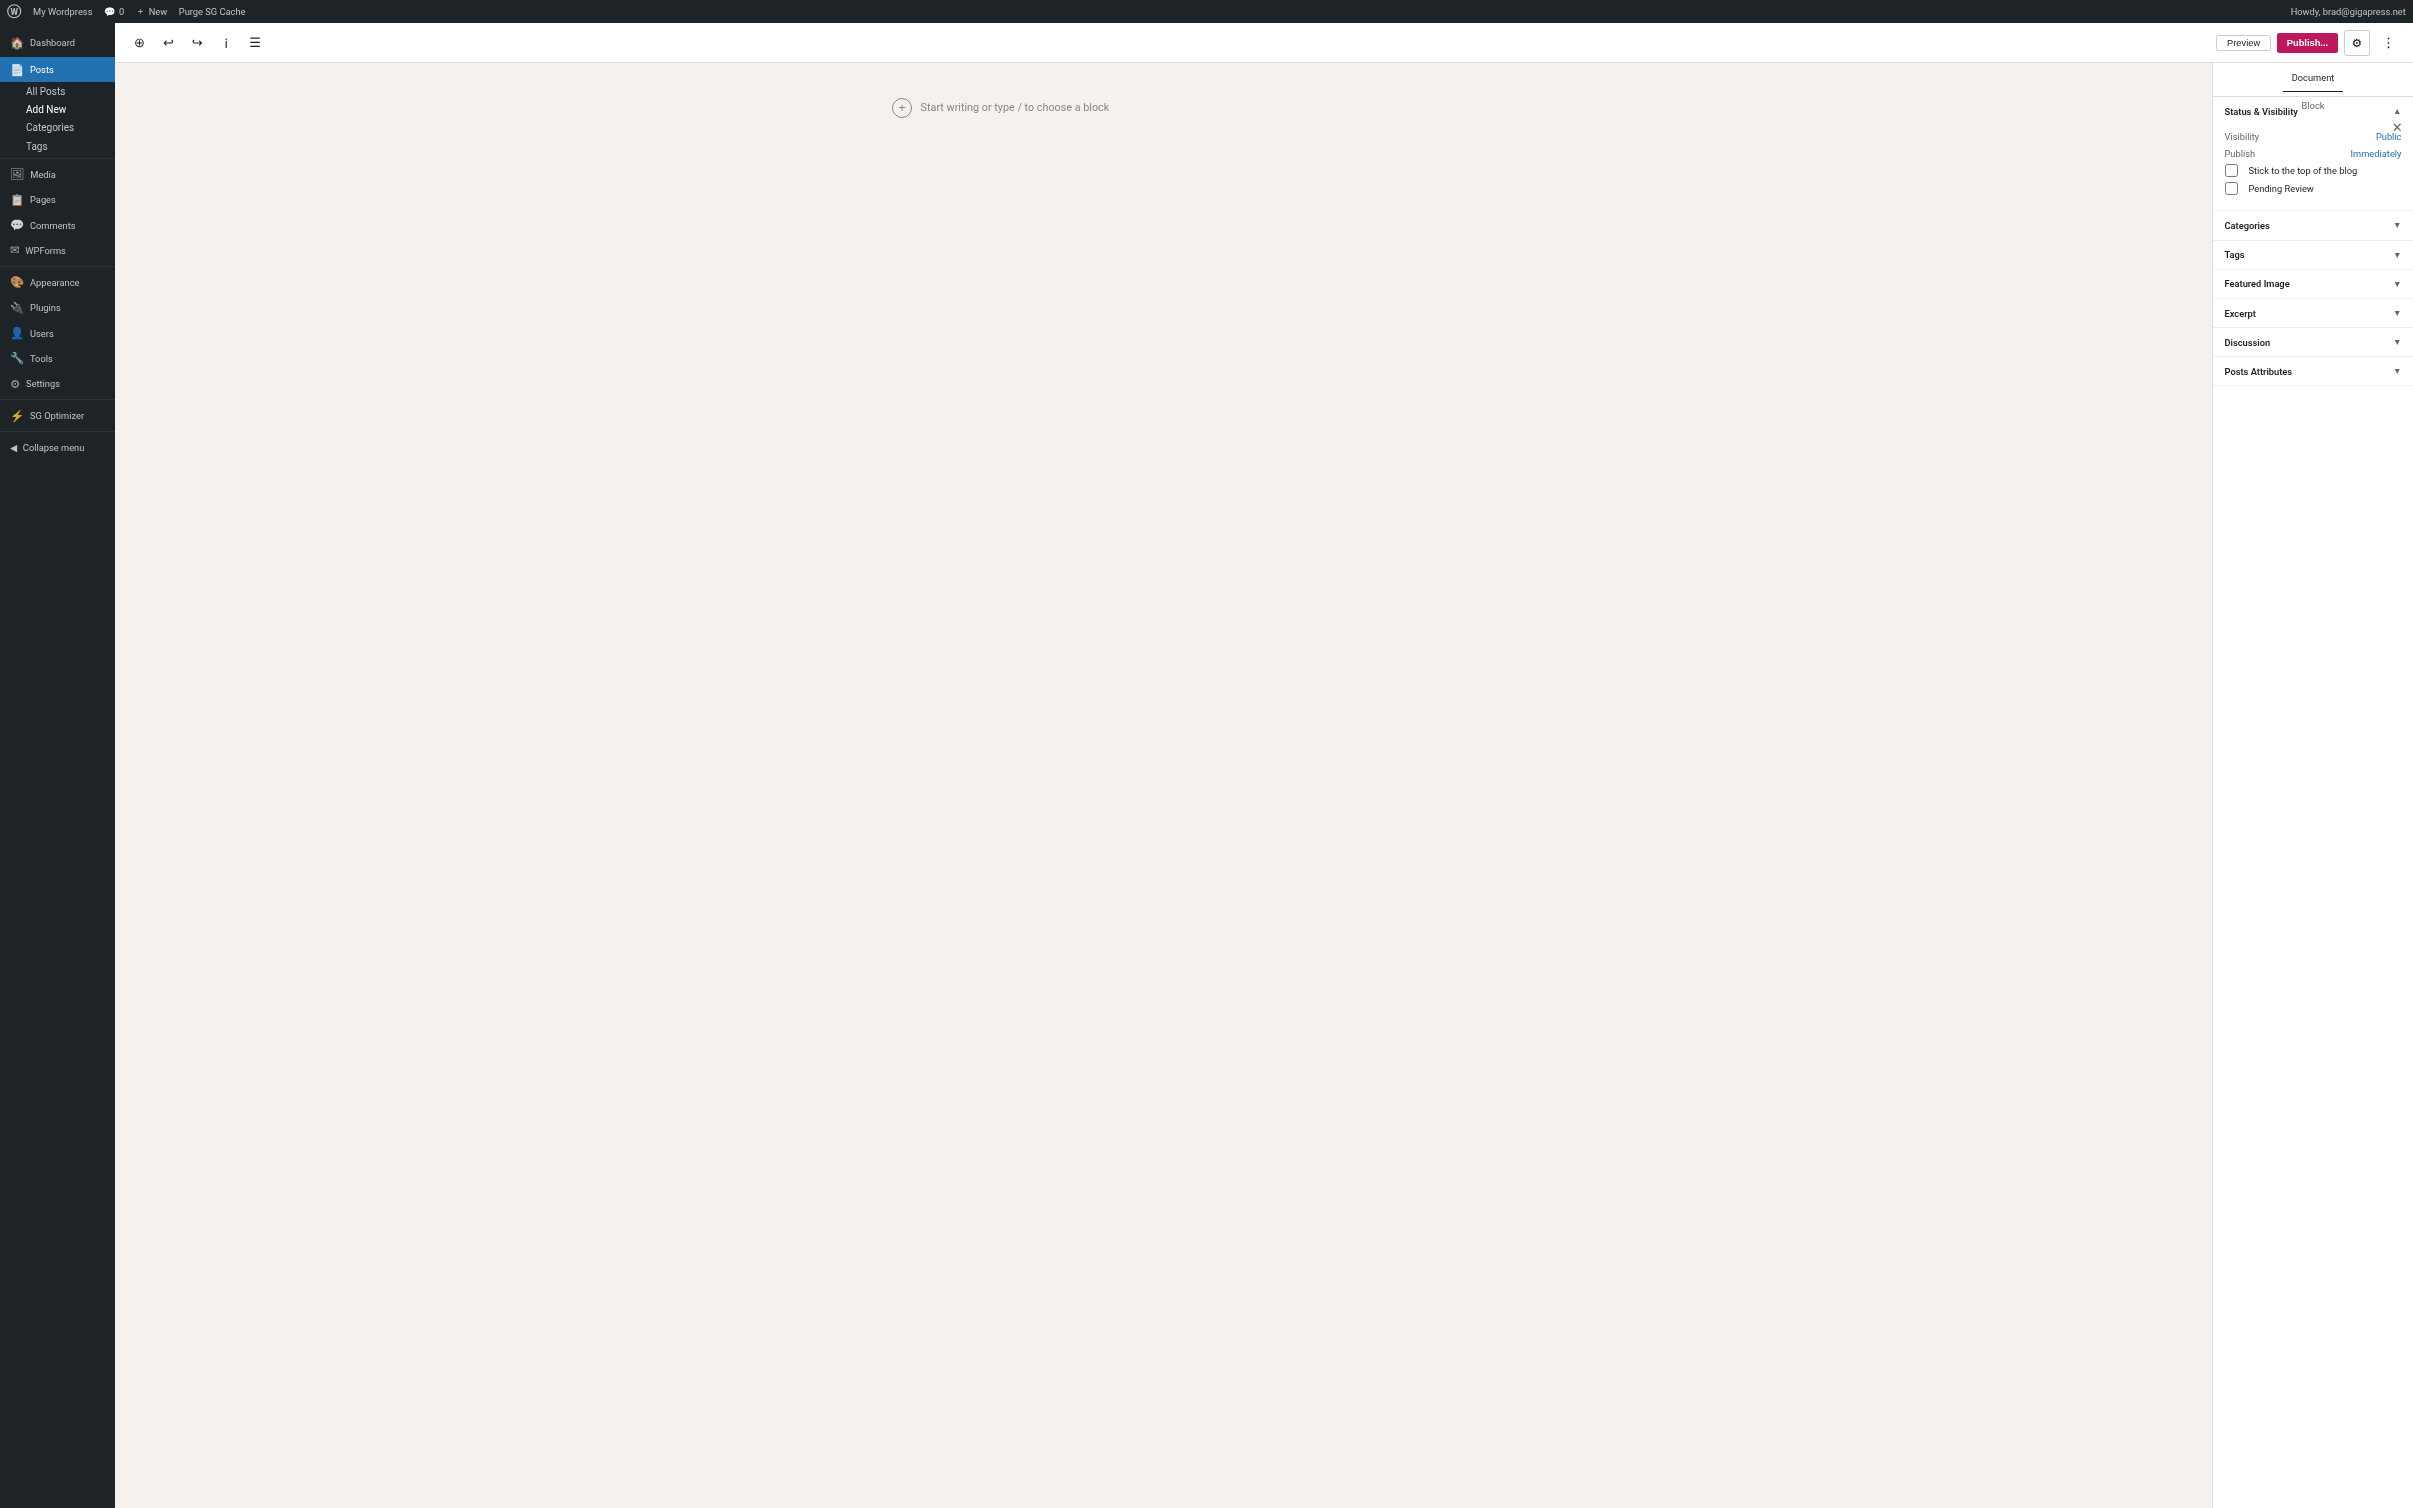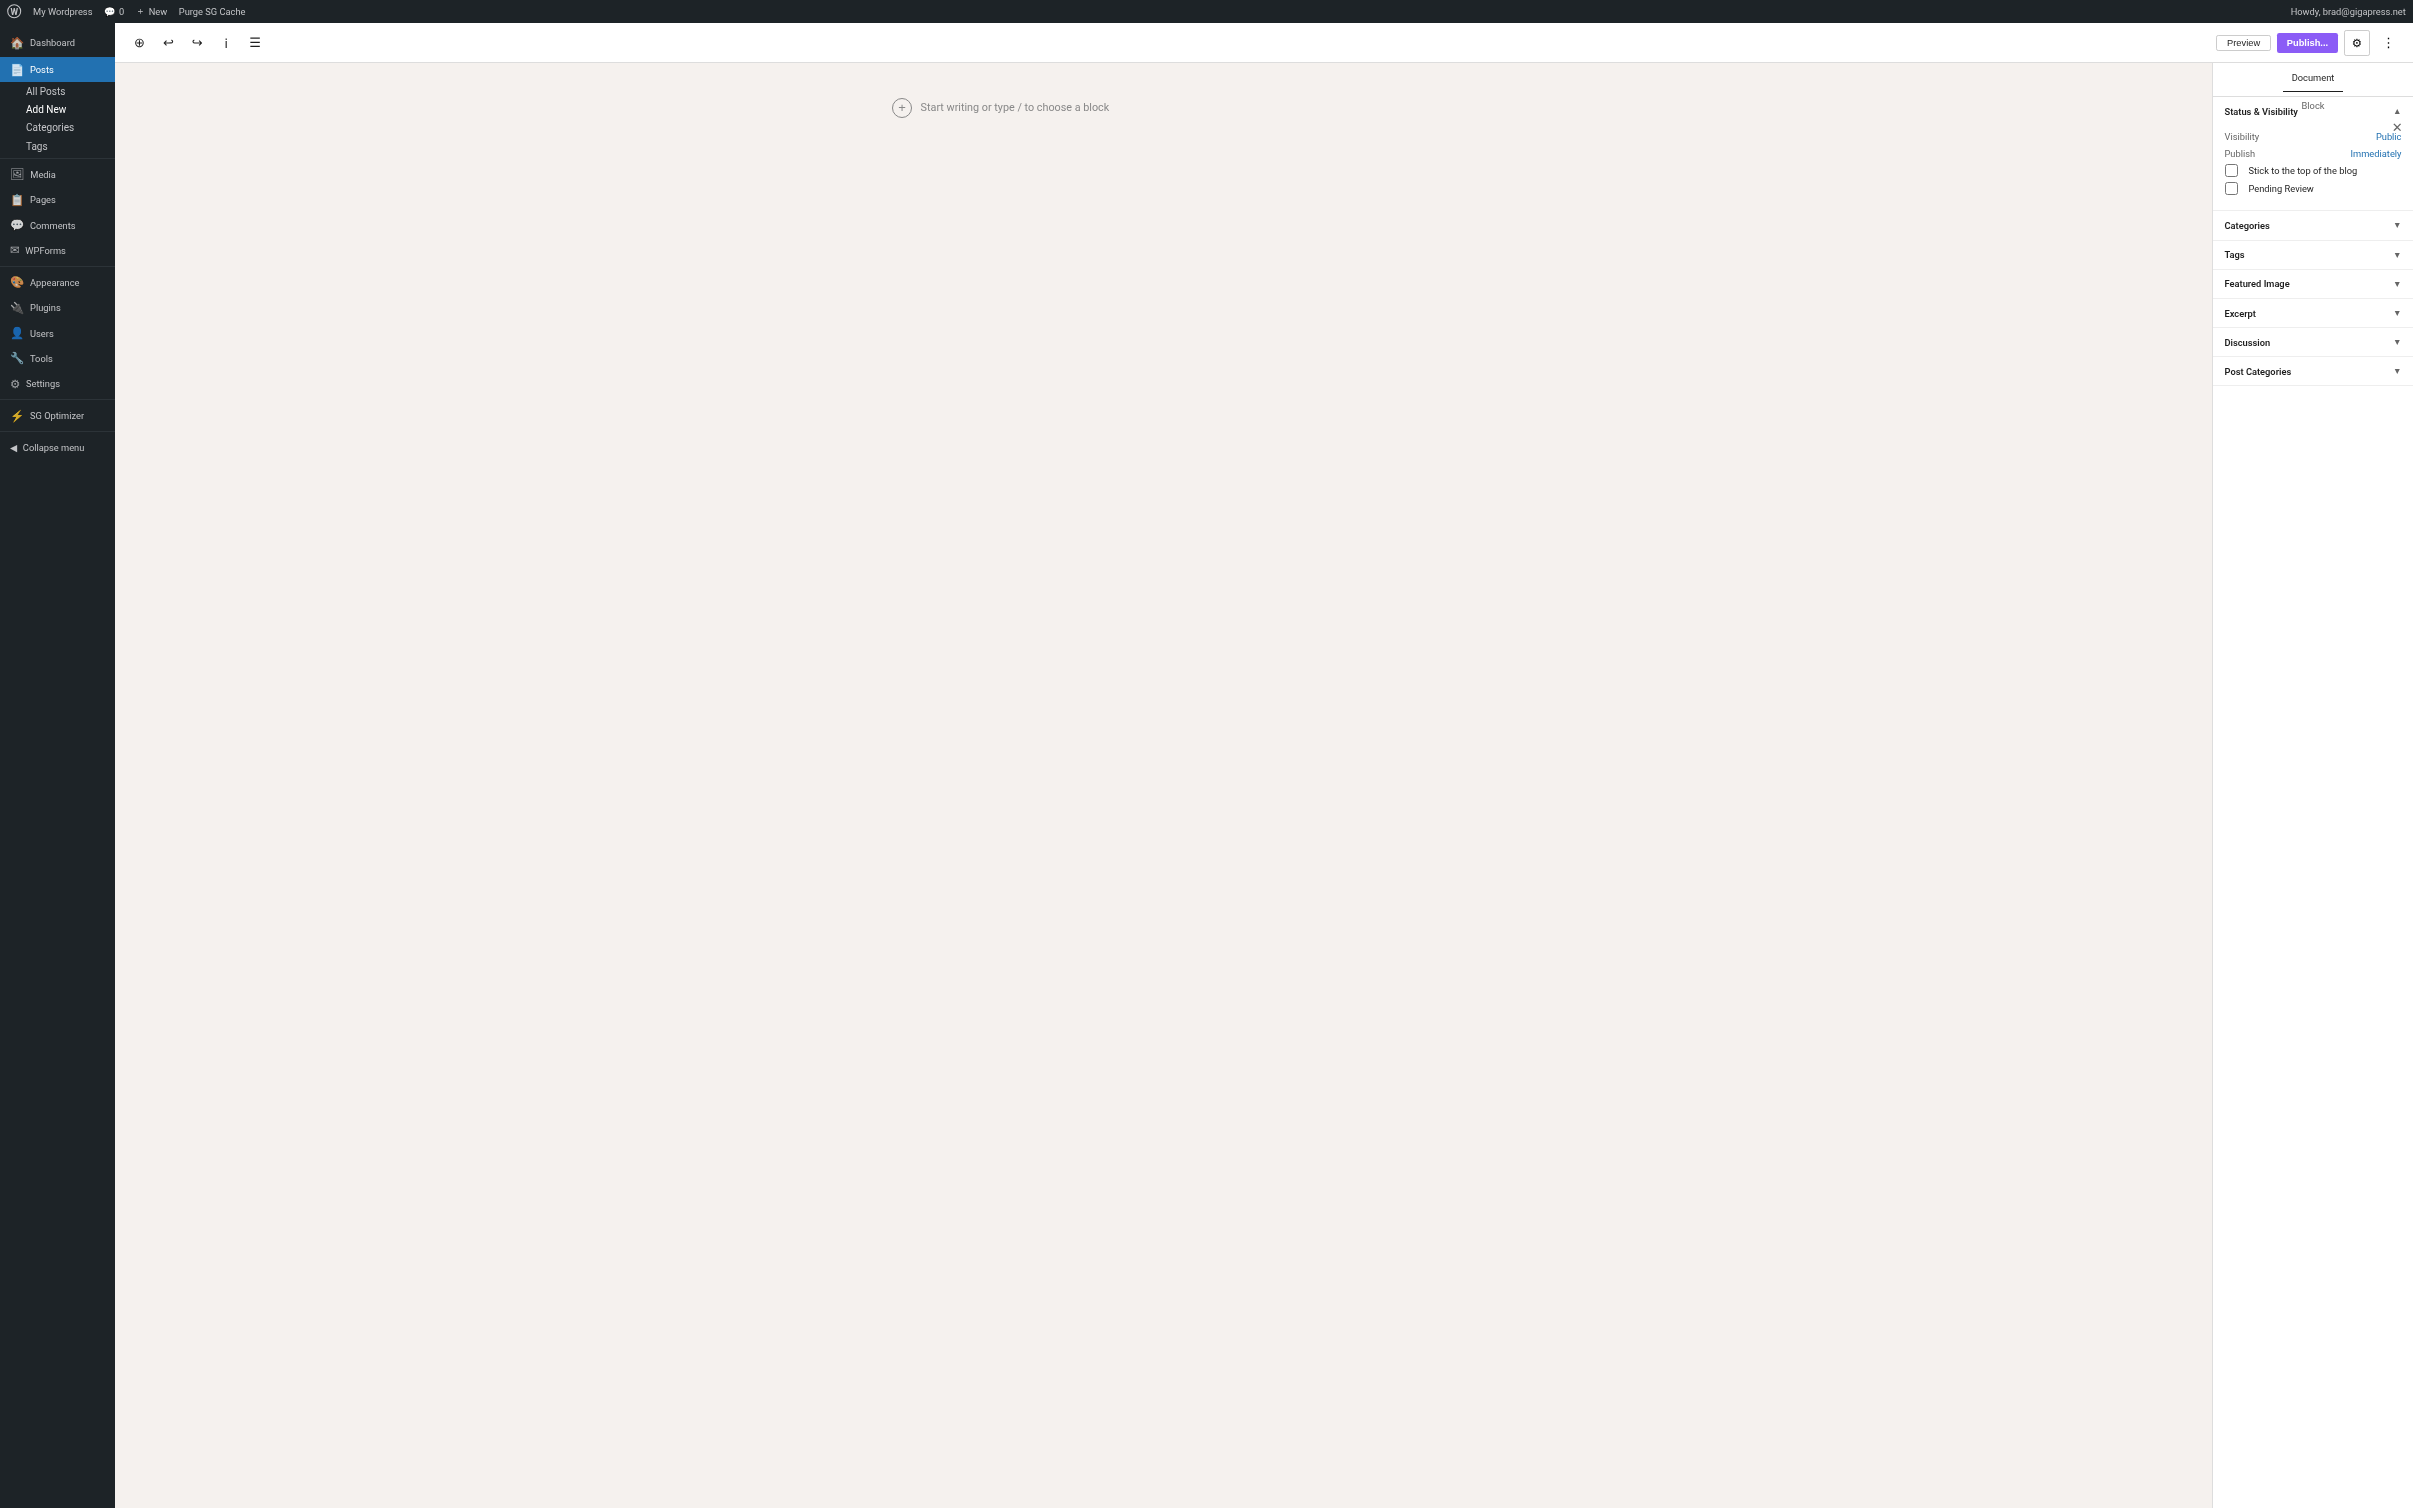--- a/index.html
+++ b/index.html
@@ -80,21 +80,21 @@
     .preview-btn {
       border: 0.7px solid #ccc;
       background: #fff;
       padding: 2px 10px;
       border-radius: 2.2px;
       cursor: pointer;
       font-size: 9.3px;
       color: #1e1e1e;
     }
     .publish-btn {
-      background: #8b5cf6;
+      background: #be185d;
       color: #fff;
       border: none;
       padding: 5px 10px;
       border-radius: 2.2px;
       cursor: pointer;
       font-size: 9.3px;
       font-weight: 600;
     }
     .settings-btn {
       width: 26px; height: 26px;
@@ -448,21 +448,21 @@
 
           <div class="panel-section">
             <div class="panel-section-header">
               <span>Discussion</span>
               <span class="chevron">▼</span>
             </div>
           </div>
 
           <div class="panel-section">
             <div class="panel-section-header">
-              <span>Post Categories</span>
+              <span>Posts Attributes</span>
               <span class="chevron">▼</span>
             </div>
           </div>
 
         </div>
       </div>
 
     </div>
   </div>
 </div>

